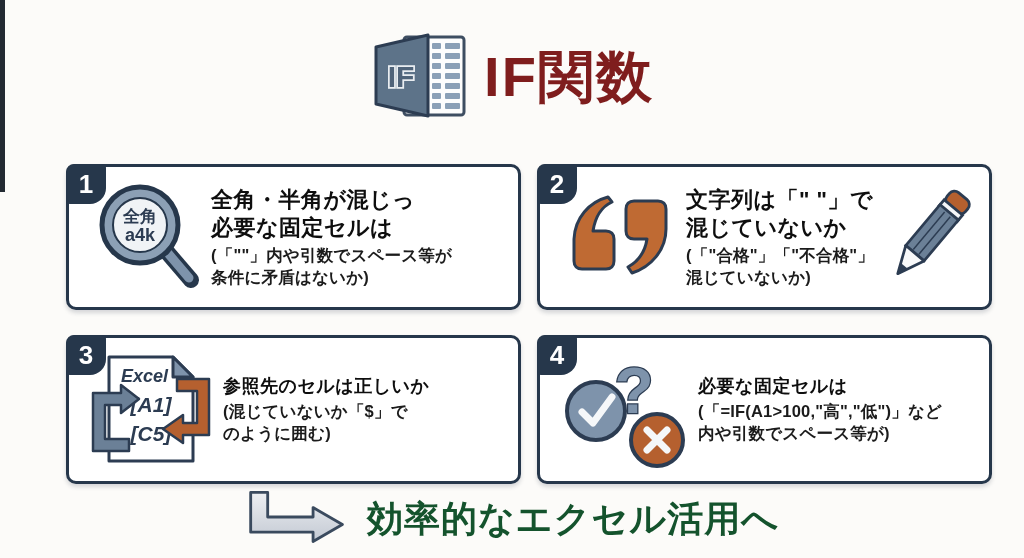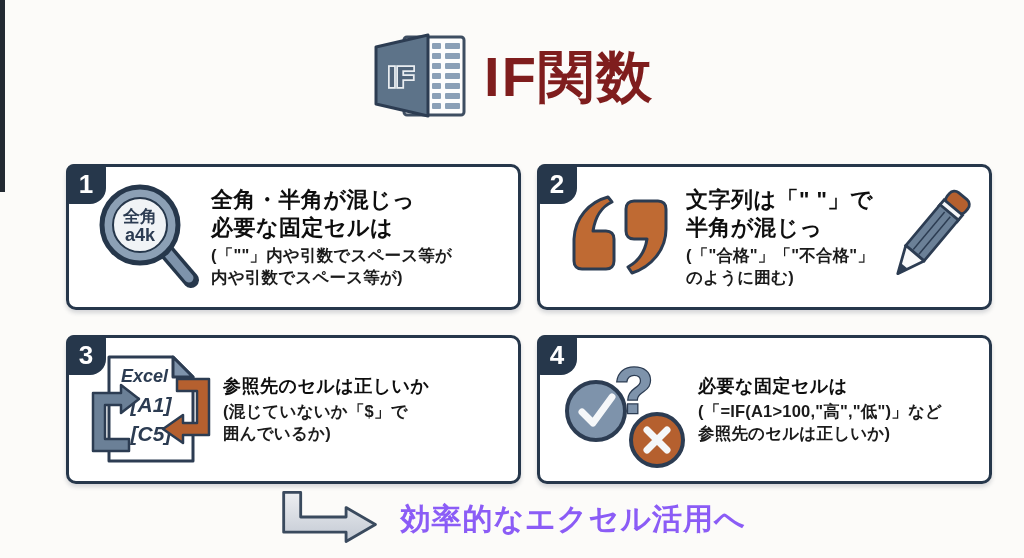--- a/index.html
+++ b/index.html
@@ -28,21 +28,21 @@
     color:#fff;font-size:26px;font-weight:700;
   }
   .icon-box{flex:0 0 auto;display:flex;align-items:center;justify-content:flex-end;}
   .card-text{flex:1 1 auto;margin-left:6px;}
   .card-title{font-size:22px;line-height:1.28;font-weight:800;color:#0e0e0e;letter-spacing:0.5px;}
   .card3 .card-title,.card4 .card-title{font-size:18px;}
   .card-note{font-size:16.5px;line-height:1.3;font-weight:700;color:#1b1b1b;margin-top:3px;letter-spacing:0.2px;}
   .side-icon{flex:0 0 auto;margin-left:2px;margin-right:4px;}
   
   .footer{position:absolute;left:0;top:488px;width:100%;display:flex;justify-content:center;align-items:center;gap:18px;}
-  .footer-text{font-size:30px;font-weight:800;color:#8b5cf6;letter-spacing:1px;}
+  .footer-text{font-size:36px;font-weight:800;color:#14532d;letter-spacing:1px;}
 </style>
 </head>
 <body>
 
 <div class="canvas">
 
   <div class="edge-artifact"></div>
 
   <div class="header">
     <span>
@@ -85,43 +85,43 @@
         <text x="47" y="63" text-anchor="middle" font-size="18" font-weight="bold" fill="#2c3c52">a4k</text>
       </svg>
     </div>
     <div class="card-text">
       <div class="card-title">
         <div>全角・半角が混じっ</div>
         <div>必要な固定セルは</div>
       </div>
       <div class="card-note">
         <div>(「""」内や引数でスペース等が</div>
-        <div>内や引数でスペース等が)</div>
+        <div>条件に矛盾はないか)</div>
       </div>
     </div>
   </div>
 
   <div class="card card2">
     <div class="badge">2</div>
     <div class="icon-box" style="width:128px;">
       <svg width="118" height="100" viewBox="0 0 118 100">
         <g fill="#bf6a33" stroke="#2c3c52" stroke-width="3" stroke-linejoin="round">
           <path d="M46,10 C27,15 13,31 12,52 L12,74 C12,79 15,82 20,82 L44,82 C49,82 52,79 52,74 L52,52 C52,47 49,44 44,44 L31,44 C33,31 39,20 50,15 Z"></path>
           <path d="M72,14 C67,14 64,17 64,22 L64,44 C64,49 67,52 72,52 L85,52 C83,65 77,74 66,80 L70,86 C89,80 104,63 104,42 L104,22 C104,17 101,14 96,14 Z"></path>
         </g>
       </svg>
     </div>
     <div class="card-text">
       <div class="card-title">
         <div>文字列は「" "」で</div>
-        <div>半角が混じっ</div>
+        <div>混じていないか</div>
       </div>
       <div class="card-note">
         <div>(「"合格"」「"不合格"」</div>
-        <div>のように囲む)</div>
+        <div>混じていないか)</div>
       </div>
     </div>
     <div class="side-icon">
       <svg width="92" height="122" viewBox="0 0 100 124">
         <g transform="rotate(40 50 62)">
           <rect x="38" y="6" width="26" height="18" rx="7" fill="#b5602f" stroke="#2c3c52" stroke-width="3"></rect>
           <rect x="38" y="22" width="26" height="9" fill="#f5f6f8" stroke="#2c3c52" stroke-width="3"></rect>
           <rect x="38" y="29" width="26" height="58" fill="#6b8097" stroke="#2c3c52" stroke-width="3"></rect>
           <line x1="47" y1="32" x2="47" y2="85" stroke="#2c3c52" stroke-width="1.6"></line>
           <line x1="55" y1="32" x2="55" y2="85" stroke="#2c3c52" stroke-width="1.6"></line>
@@ -147,21 +147,21 @@
 
         <path d="M92,30 L124,30 L124,86 L98,86 L98,94 L78,80 L98,66 L98,74 L112,74 L112,42 L92,42 Z" fill="#b5602f" stroke="#2c3c52" stroke-width="2.5" stroke-linejoin="round"></path>
       </svg>
     </div>
     <div class="card-text">
       <div class="card-title">
         <div>参照先のセルは正しいか</div>
       </div>
       <div class="card-note">
         <div>(混じていないか「$」で</div>
-        <div>囲んでいるか)</div>
+        <div>のように囲む)</div>
       </div>
     </div>
   </div>
 
   <div class="card card4">
     <div class="badge">4</div>
     <div class="icon-box" style="width:140px;">
       <svg width="134" height="118" viewBox="0 0 134 118">
         <text x="76" y="62" text-anchor="middle" font-size="64" font-weight="800" fill="#7e93ab" stroke="#2c3c52" stroke-width="2.5" style="paint-order:stroke">?</text>
         <circle cx="38" cy="60" r="29" fill="#7e93ab" stroke="#2c3c52" stroke-width="4"></circle>
@@ -169,21 +169,21 @@
         <circle cx="99" cy="89" r="26" fill="#b5602f" stroke="#2c3c52" stroke-width="4"></circle>
         <path d="M89,79 L109,99 M109,79 L89,99" stroke="#f5f7f9" stroke-width="7" stroke-linecap="round"></path>
       </svg>
     </div>
     <div class="card-text">
       <div class="card-title">
         <div>必要な固定セルは</div>
       </div>
       <div class="card-note">
         <div>(「=IF(A1&gt;100,"高","低")」など</div>
-        <div>参照先のセルは正しいか)</div>
+        <div>内や引数でスペース等が)</div>
       </div>
     </div>
   </div>
 
   <div class="footer">
     <span>
       <svg width="104" height="58" viewBox="0 0 110 60">
         <defs>
           <linearGradient id="arrowGrad" x1="0" y1="0" x2="0" y2="1">
             <stop offset="0" stop-color="#edeff2"></stop>

